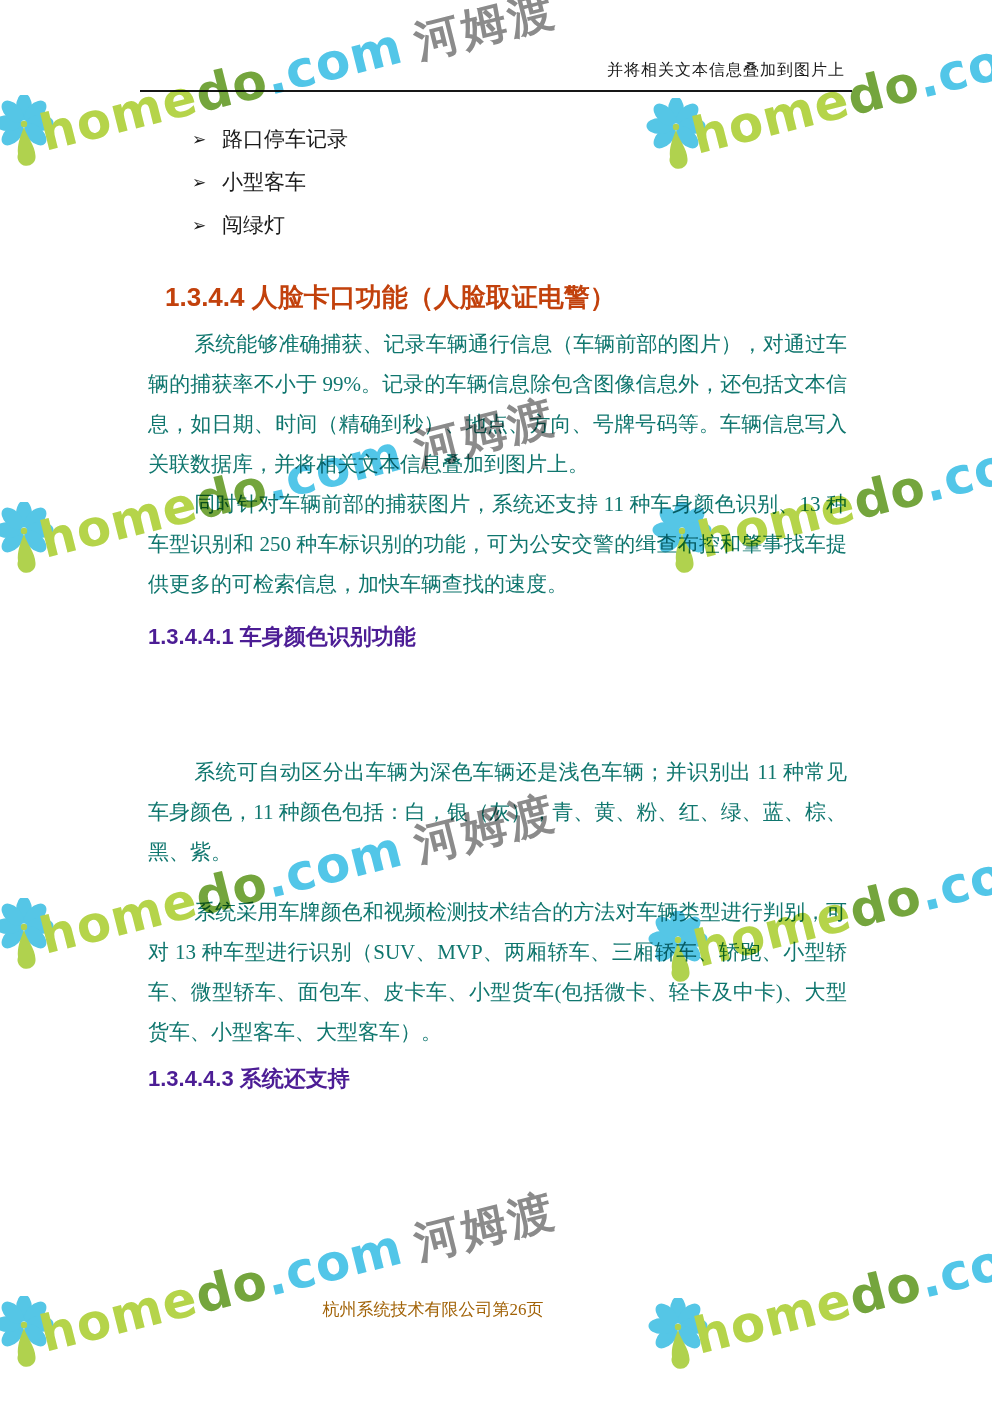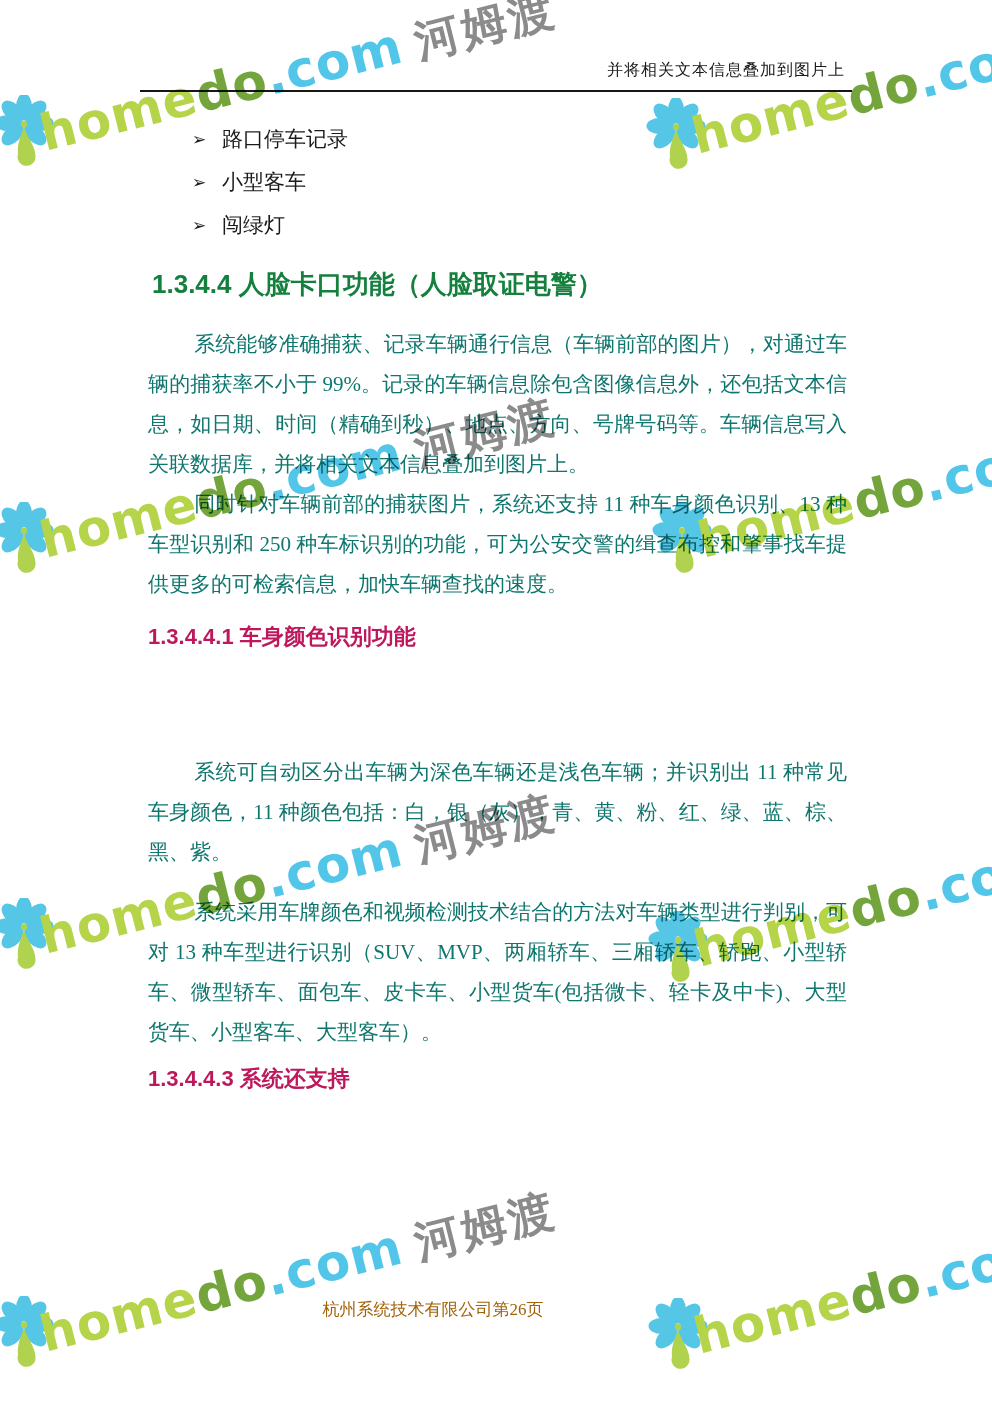--- a/index.html
+++ b/index.html
@@ -52,28 +52,28 @@
     position:absolute;left:140px;top:90px;width:712px;height:0;
     border-top:2px solid #161616;
   }
   .bullet-list{
     position:absolute;left:148px;top:118px;width:700px;
     list-style:none;margin:0;padding:0;
   }
   .bullet-item{position:relative;height:43px;line-height:43px;font-size:21px;padding-left:74px;}
   .bullet-arrow{position:absolute;left:44px;top:0;font-size:17px;line-height:43px;}
   .h2{
-    position:absolute;left:148px;top:262px;width:720px;margin:4px;
+    position:absolute;left:148px;top:262px;width:720px;margin:17px;
     font-family:"Liberation Sans", sans-serif;
-    font-weight:bold;font-size:26px;line-height:36px;color:#15803d;
+    font-weight:bold;font-size:26px;line-height:36px;color:#c2410c;
   }
   .h3{
     position:absolute;left:148px;width:720px;margin:0;
     font-family:"Liberation Sans", sans-serif;
-    font-weight:bold;font-size:22px;line-height:30px;color:#be185d;
+    font-weight:bold;font-size:22px;line-height:30px;color:#4c1d95;
   }
   .h3-1{top:622px;} .h3-2{top:850px;} .h3-3{top:1064px;}
   .para{
     position:absolute;left:148px;width:699px;margin:0;
     font-size:21px;line-height:40px;
     text-align:justify;text-indent:2.2em;
     color:#0f766e;
   }
   .p1{top:324px;} .p2{top:484px;} .p3{top:670px;}
   .p4{top:752px;} .p5{top:892px;} .p6{top:1112px;}

